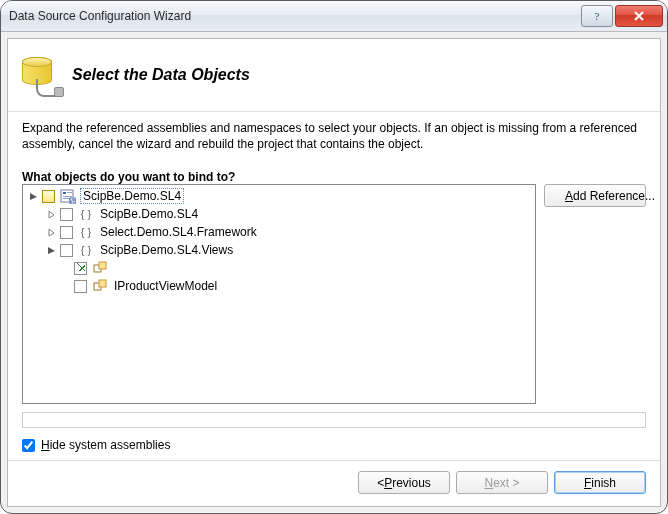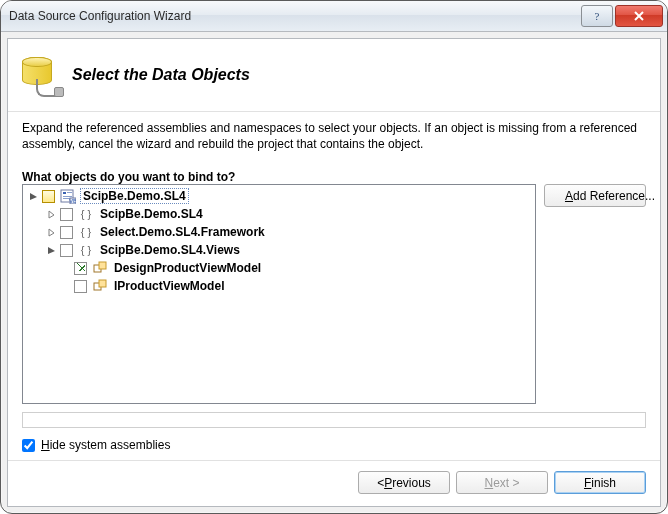--- a/index.html
+++ b/index.html
@@ -215,21 +215,20 @@
   .ico{
     width:16px;height:16px;display:flex;align-items:center;justify-content:center;
     margin-right:2px;
     font-size:11px;
   }
   .ico-proj svg{width:16px;height:16px;}
   .ico-ns{ color:#666; }
   .ico-class svg{width:14px;height:14px;}
   .node-label{
     padding:0 2px;
-    font-weight:bold;
   }
   .node.selected .node-label{
     border:1px dotted #6a8bbf;
     background:#fff;
     color:#000;
   }
   .indent{display:inline-block;height:1px;}
 
   .lower-gap{
     height:14px;
@@ -352,21 +351,20 @@
 
           <div class="node">
             <span class="indent" style="width:44px"></span>
             <span class="chk checked"></span>
             <span class="ico ico-class">
               <svg viewBox="0 0 14 14">
                   <rect x="1" y="4" width="7" height="7" fill="#fff" stroke="#a0762a"></rect>
                   <rect x="6" y="1" width="7" height="7" fill="#ffe29a" stroke="#c79a2e"></rect>
                 </svg>
             </span>
-            <span class="node-label">DesignProductViewModel</span>
           </div>
           <div class="node">
             <span class="indent" style="width:44px"></span>
             <span class="chk"></span>
             <span class="ico ico-class">
               <svg viewBox="0 0 14 14">
                   <rect x="1" y="4" width="7" height="7" fill="#fff" stroke="#a0762a"></rect>
                   <rect x="6" y="1" width="7" height="7" fill="#ffe29a" stroke="#c79a2e"></rect>
                 </svg>
             </span>

